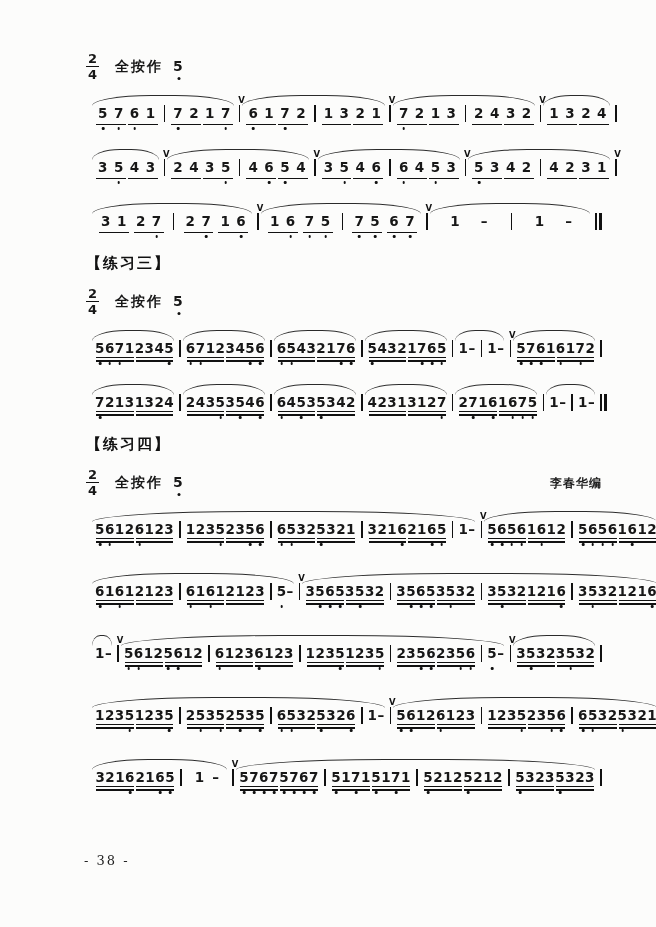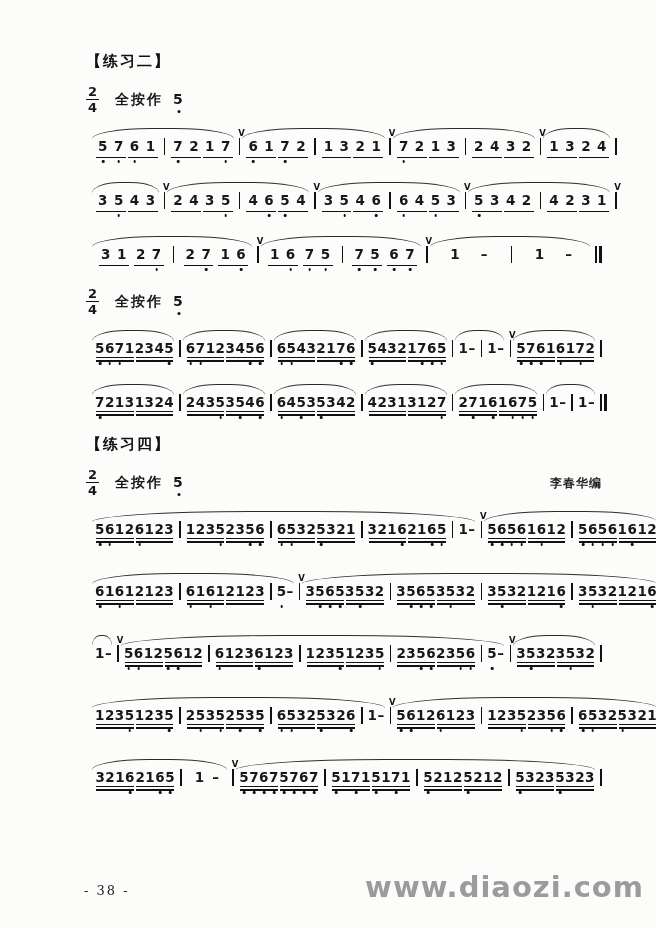--- a/index.html
+++ b/index.html
@@ -72,36 +72,35 @@
     font-size:8.5px;font-weight:bold;color:#111;
   }
   .slur{
     position:absolute;top:3px;height:10px;
     border-top:1.3px solid #2a2a2a;
     border-radius:50% 50% 0 0 / 120% 120% 0 0;
   }
 
   .footer{
     position:absolute;left:0;right:0;bottom:0;height:90px;
-    display:flex;align-items:center;justify-content:space-between;
+    display:flex;align-items:flex-start;justify-content:space-between;
     padding:10px 12px 0 84px;box-sizing:border-box;
   }
   .page-num{font-family:"DejaVu Serif","Liberation Serif",serif;
     font-size:13px;color:#222;letter-spacing:2px;margin-top:6px;}
   .wm{text-align:right;line-height:1.05;user-select:none;}
   .wm-title{font-size:40px;font-weight:bold;color:#a6a6a6;letter-spacing:8px;}
   .wm-url{font-size:29px;font-weight:bold;color:#9b9b9b;letter-spacing:1px;}
 </style>
 </head>
 <body>
 
 <div class="page">
 
   <section class="exercise">
-    <h2 class="ex-title">【练习二】</h2>
     <div class="meta">
       <span class="meter">
         <span class="num">2</span>
         <span class="den">4</span>
       </span>
       <span class="keytext"><span>全按作</span><span class="key-note">5</span></span>
 
     </div>
 
     <div class="music">
@@ -344,20 +343,21 @@
           </div>
           <span class="bar final"></span>
           <div class="slur" style="left: 2px; width: 160px;"></div>
           <div class="slur" style="left: 171px; width: 160px;"></div>
           <div class="slur" style="left: 340px; width: 160px;"></div>
         </div>
       </div>
   </section>
 
   <section class="exercise" style="margin-top:16px;">
+    <h2 class="ex-title">【练习三】</h2>
     <div class="meta">
       <span class="meter">
         <span class="num">2</span>
         <span class="den">4</span>
       </span>
       <span class="keytext"><span>全按作</span><span class="key-note">5</span></span>
 
     </div>
 
     <div class="music">
@@ -1075,17 +1075,16 @@
           <span class="bar"></span>
           <div class="slur" style="left: 2px; width: 135px;"></div>
           <div class="slur" style="left: 146px; width: 359px;"></div>
         </div>
       </div>
   </section>
 
   <footer class="footer">
     <span class="page-num">- 38 -</span>
     <div class="wm">
-      <div class="wm-url">www.diaozi.com</div>
     </div>
   </footer>
 
 </div>
 
 </body></html>

